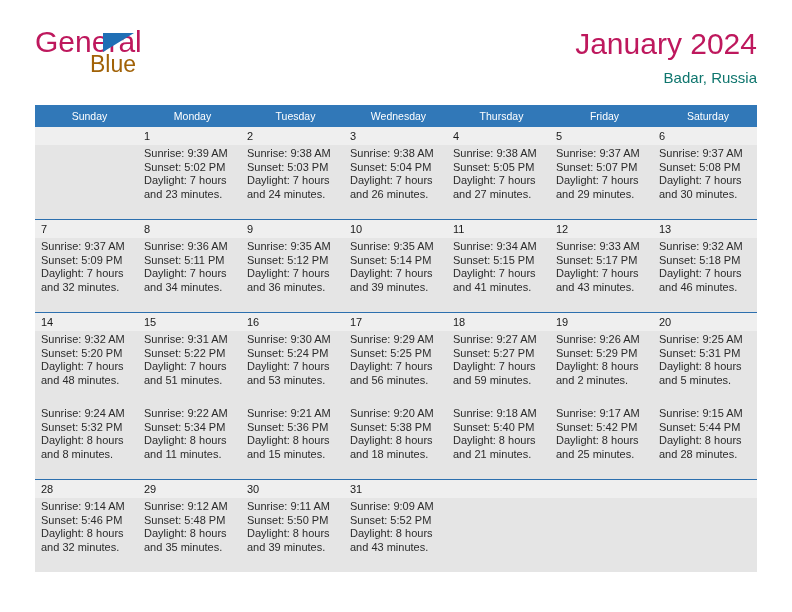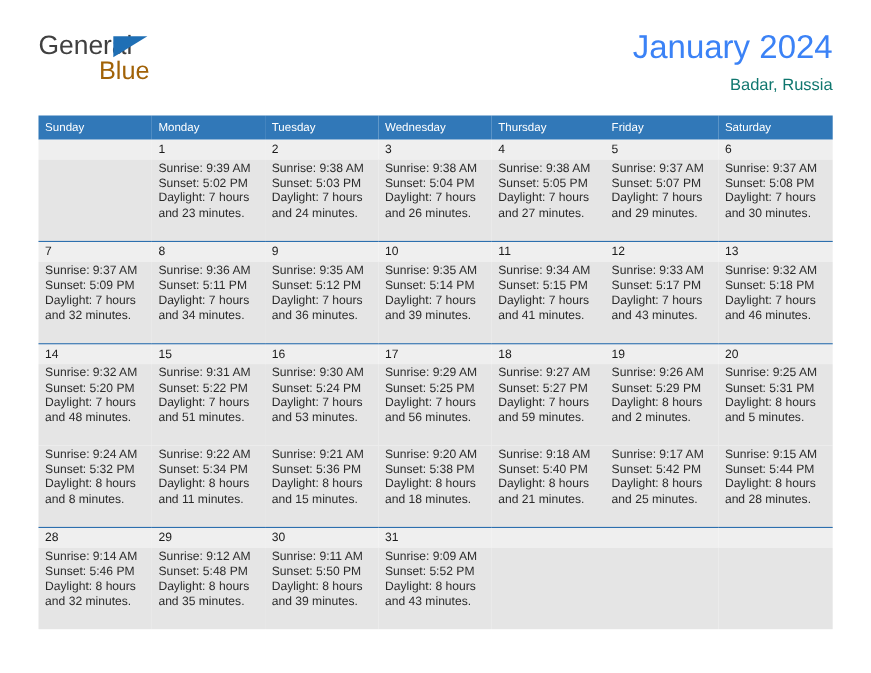--- a/index.html
+++ b/index.html
@@ -30,23 +30,23 @@
     height: 64px;
   }
   .logo {
     position: absolute;
     left: 0;
     top: 0;
     width: 200px;
   }
   .logo-line1 {
     position: relative;
-    font-size: 24px;
+    font-size: 30px;
     line-height: 24px;
-    color: #404040;
+    color: #be185d;
     letter-spacing: 0px;
     white-space: nowrap;
   }
   .logo-tri {
     position: absolute;
     left: 68px;
     top: 3px;
     width: 0;
     height: 0;
     border-left: 31px solid #1f6fb5;
@@ -63,21 +63,21 @@
   }
   .title-block {
     position: absolute;
     right: 0;
     top: -4px;
     text-align: right;
   }
   .cal-title {
     font-size: 30px;
     line-height: 36px;
-    color: #3b82f6;
+    color: #be185d;
     font-weight: normal;
     white-space: nowrap;
   }
   .cal-subtitle {
     font-size: 15px;
     line-height: 20px;
     margin-top: 6px;
     color: #0f766e;
     white-space: nowrap;
   }
@@ -89,21 +89,21 @@
     top: 105px;
     width: 722px;
     border-collapse: collapse;
     table-layout: fixed;
   }
   .calendar th {
     background: #3178b8;
     color: #ffffff;
     font-size: 10.5px;
     font-weight: normal;
-    text-align: left;
+    text-align: center;
     padding: 5px 0 5px 6px;
     height: 10px;
     border: none;
   }
   .daynum-row td {
     background: #efefef;
     font-size: 11px;
     color: #1a1a1a;
     padding: 3px 0 3px 6px;
     border-top: 1px solid #2c6fae;

